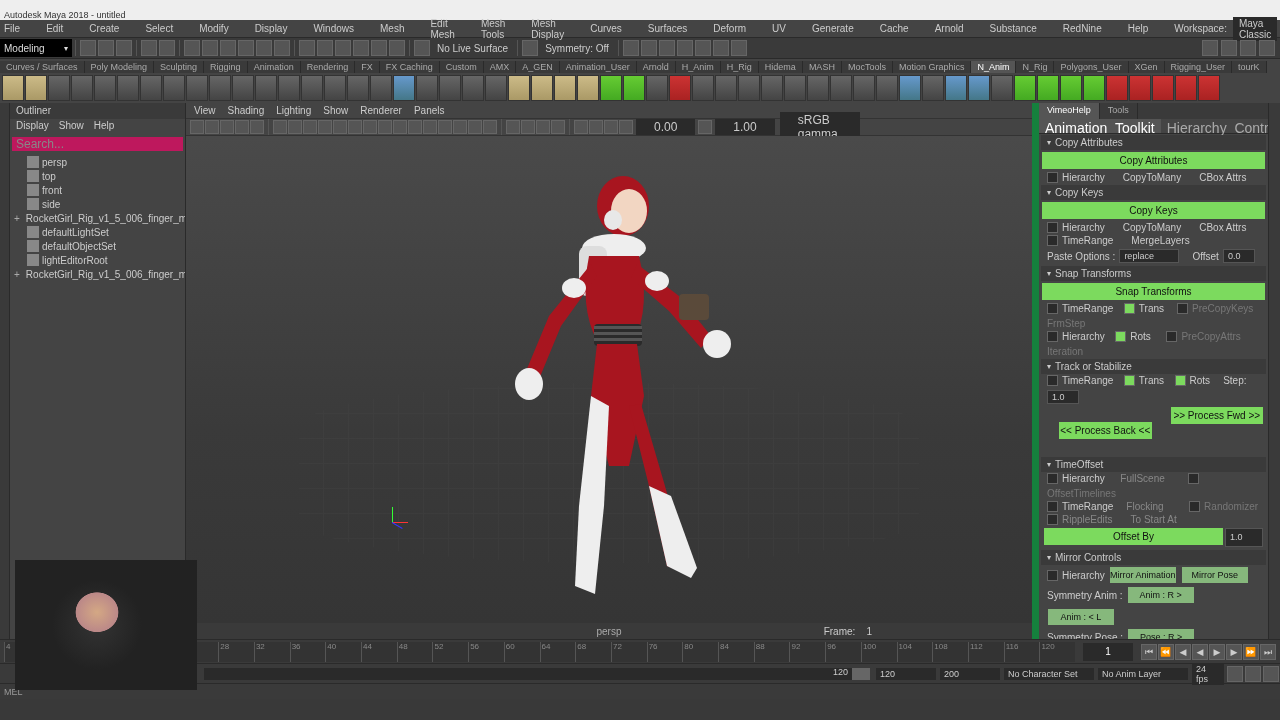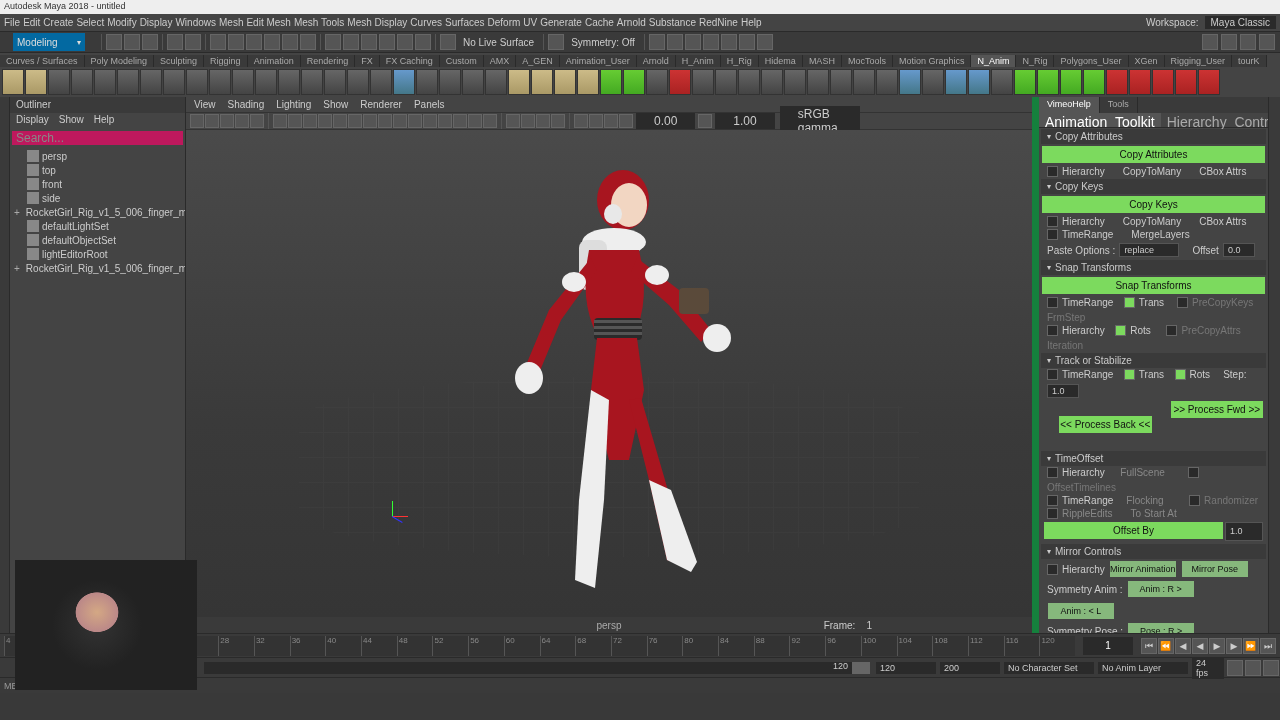--- a/index.html
+++ b/index.html
@@ -1,21 +1,21 @@
 <!DOCTYPE html>
 <html><head>
 <meta charset="utf-8">
 <style>
 *{margin:0;padding:0;box-sizing:border-box;font-family:Arial,sans-serif;font-size:10px;color:#ccc}
 body{width:1280px;height:720px;background:#393939;overflow:hidden;position:relative}
-.titlebar{height:14px;background:#eee;color:#333;font-size:9px;padding:1px 4px}
-.menubar{height:17px;background:#444;display:flex;align-items:center;padding:6px 4px;gap:3px}
+.titlebar{height:14px;background:#eee;color:#333;font-size:9px;padding:10px 4px}
+.menubar{height:17px;background:#444;display:flex;align-items:center;padding:6px 4px;gap:26px}
 .menubar span{font-size:10px;cursor:default}
 .mode-row{height:22px;background:#3a3a3a;display:flex;align-items:center;border-top:1px solid #2a2a2a;border-bottom:1px solid #2a2a2a}
-.mode-select{width:72px;height:18px;background:#0369a1;color:#ddd;margin:0 13px;font-size:10px;padding:0 4px;display:flex;align-items:center;justify-content:space-between}
+.mode-select{width:72px;height:18px;background:#000000;color:#ddd;margin:0 0;font-size:10px;padding:0 4px;display:flex;align-items:center;justify-content:space-between}
 .mode-select::after{content:"▾";font-size:8px}
 .icon-btn{width:16px;height:16px;background:#555;margin:0 1px;display:inline-block;border:1px solid #666}
 .vsep{width:1px;height:16px;background:#555;margin:0 3px}
 .shelf-tabs{height:14px;background:#444;display:flex;align-items:flex-end;overflow:hidden}
 .shelf-tab{padding:1px 6px;font-size:9px;background:#3a3a3a;border-right:1px solid #2a2a2a;color:#aaa;white-space:nowrap}
 .shelf-tab.active{background:#555;color:#fff}
 .shelf{height:30px;background:#444;display:flex;align-items:center;padding:0 2px;gap:1px;overflow:hidden}
 .shelf-btn{width:22px;height:26px;background:linear-gradient(#666,#444);border:1px solid #333;flex-shrink:0}
 .shelf-btn.green{background:linear-gradient(#6c3,#4a2)}
 .shelf-btn.red{background:linear-gradient(#c33,#a22)}

